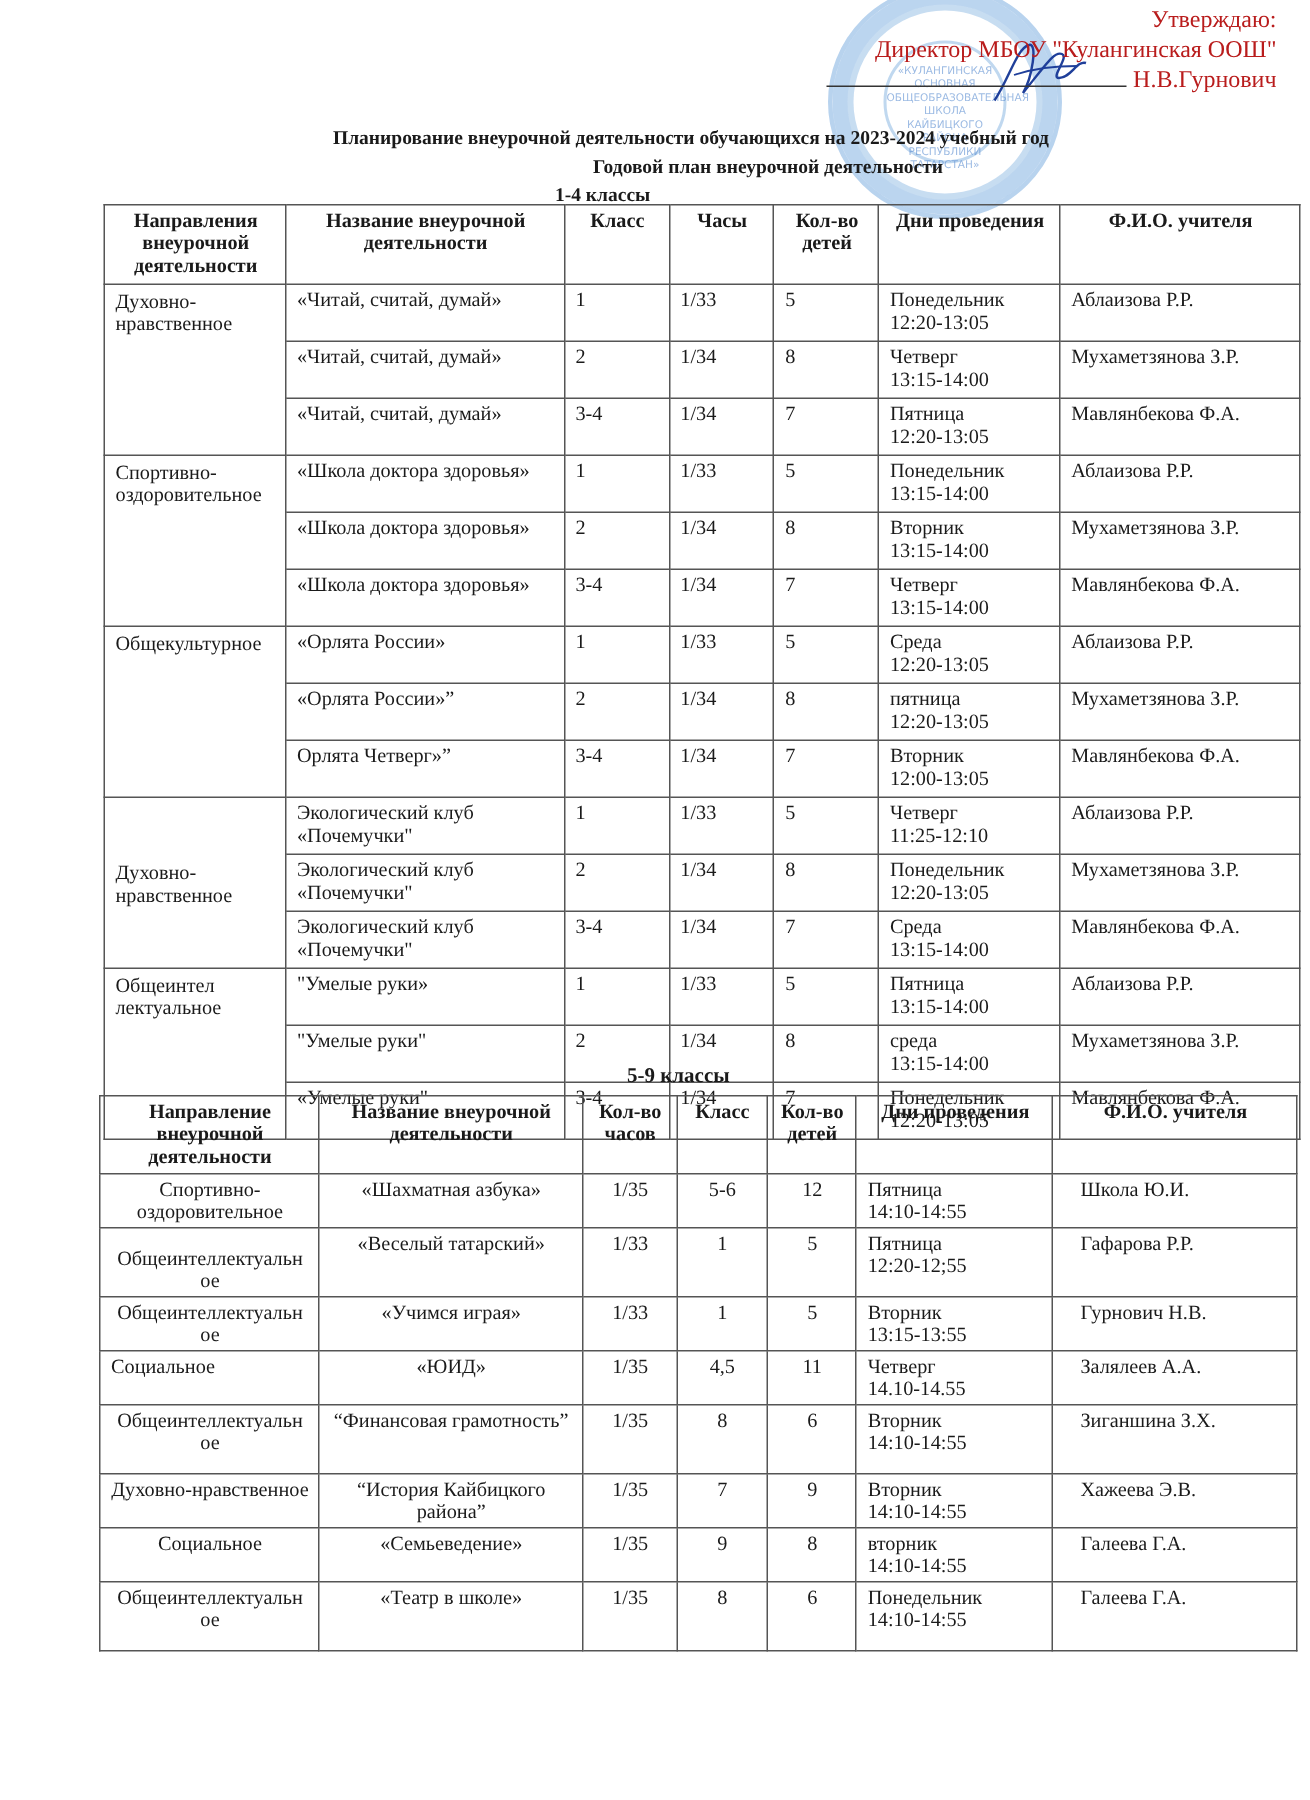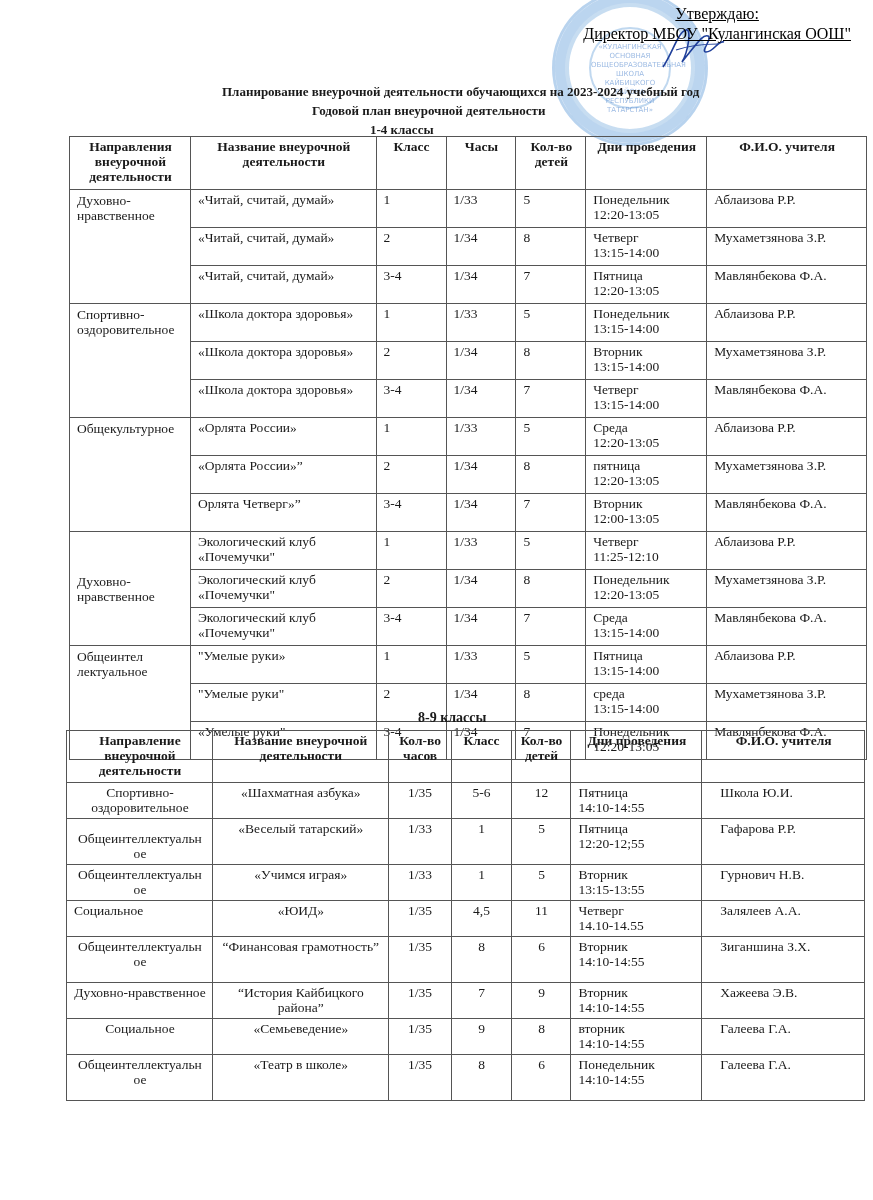--- a/index.html
+++ b/index.html
@@ -1,22 +1,22 @@
 <!DOCTYPE html>
 <html><head>
 <meta charset="utf-8">
 <style>
   html, body { margin: 0; padding: 0; background: #ffffff; }
   body {
     width: 873px; height: 1200px; position: relative; overflow: hidden;
     font-family: "Liberation Serif", "DejaVu Serif", serif; color: #1a1a1a;
   }
   .approval {
-    position: absolute; right: 22px; top: 4px; text-align: center;
-    font-size: 16px; line-height: 20px; color: #000000; text-decoration: underline;
+    position: absolute; right: 22px; top: 4px; text-align: right;
+    font-size: 16px; line-height: 20px; color: #b91c1c;
   }
   .approval .sigline {
     display: inline-block; border-bottom: 1px solid #333; width: 200px; margin-right: 4px;
     vertical-align: baseline;
   }
   .stamp {
     position: absolute; left: 552px; top: -10px; width: 150px; height: 150px;
     border-radius: 50%; border: 3px solid rgba(70,140,210,0.45);
     box-shadow: inset 0 0 0 10px rgba(70,140,210,0.12), inset 0 0 0 14px rgba(70,140,210,0.35);
     pointer-events: none; opacity: 0.85;
@@ -27,21 +27,21 @@
     font-family: "DejaVu Sans", sans-serif; font-size: 7px; color: rgba(60,120,200,0.6);
     text-align: center; line-height: 9px; padding-top: 14px; box-sizing: border-box;
   }
   .signature {
     position: absolute; left: 658px; top: 22px; width: 70px; height: 50px; pointer-events: none;
   }
   .title {
     position: absolute; left: 0; width: 873px; font-weight: bold; font-size: 13px; text-align: center;
   }
   .t1 { top: 84px; left: 222px; width: 630px; text-align: left; }
-  .t2 { top: 103px; left: 312px; width: 400px; text-align: left; }
+  .t2 { top: 103px; left: 312px; width: 400px; text-align: center; }
   .t3 { top: 122px; left: 370px; width: 150px; text-align: left; }
   .t4 { top: 710px; left: 418px; width: 120px; text-align: left; font-size: 14px; }
 
   table {
     position: absolute; border-collapse: collapse; font-size: 13.5px; line-height: 15px;
   }
   td, th { border: 1px solid #555; vertical-align: top; padding: 2px 6px 3px 7px; }
   th { font-weight: bold; text-align: center; font-size: 13.5px; }
   #tbl1 { left: 69px; top: 136px; width: 798px; border-radius: 15px; }
   #tbl2 { left: 66px; top: 730px; width: 799px; }
@@ -58,20 +58,21 @@
   <div class="inner">«КУЛАНГИНСКАЯ ОСНОВНАЯ ОБЩЕОБРАЗОВАТЕЛЬНАЯ ШКОЛА КАЙБИЦКОГО РАЙОНА РЕСПУБЛИКИ ТАТАРСТАН»</div>
 </div>
 <svg class="signature" viewBox="0 0 70 50">
   <path d="M5 45 C15 30, 20 10, 28 8 C34 6, 30 30, 24 40 C40 20, 45 12, 50 14 C55 16, 42 30, 48 30 C56 30, 60 18, 66 20" fill="none" stroke="#1f3f9a" stroke-width="1.6"></path>
   <path d="M18 28 C30 24, 45 22, 60 22" fill="none" stroke="#1f3f9a" stroke-width="1.2"></path>
 </svg>
 
 <div class="approval">
   <div>Утверждаю:</div>
   <div>Директор МБОУ "Кулангинская ООШ"</div>
+  <div><span class="sigline"></span><span>Н.В.Гурнович</span></div>
 </div>
 
 <div class="title t1">Планирование внеурочной деятельности обучающихся на 2023-2024 учебный год</div>
 <div class="title t2">Годовой план внеурочной деятельности</div>
 <div class="title t3">1-4 классы</div>
 
 <table id="tbl1">
   <colgroup>
     <col style="width:121px">
       <col style="width:186px">
@@ -259,21 +260,21 @@
         <td>7</td>
         <td>
           <div>Понедельник</div>
           <div>12:20-13:05</div>
         </td>
         <td>Мавлянбекова Ф.А.</td>
       </tr>
     </tbody>
 </table>
 
-<div class="title t4">8-9 классы</div>
+<div class="title t4">5-9 классы</div>
 
 <table id="tbl2">
   <colgroup>
     <col style="width:146px">
       <col style="width:176px">
       <col style="width:63px">
       <col style="width:60px">
       <col style="width:60px">
       <col style="width:131px">
       <col style="width:163px">

